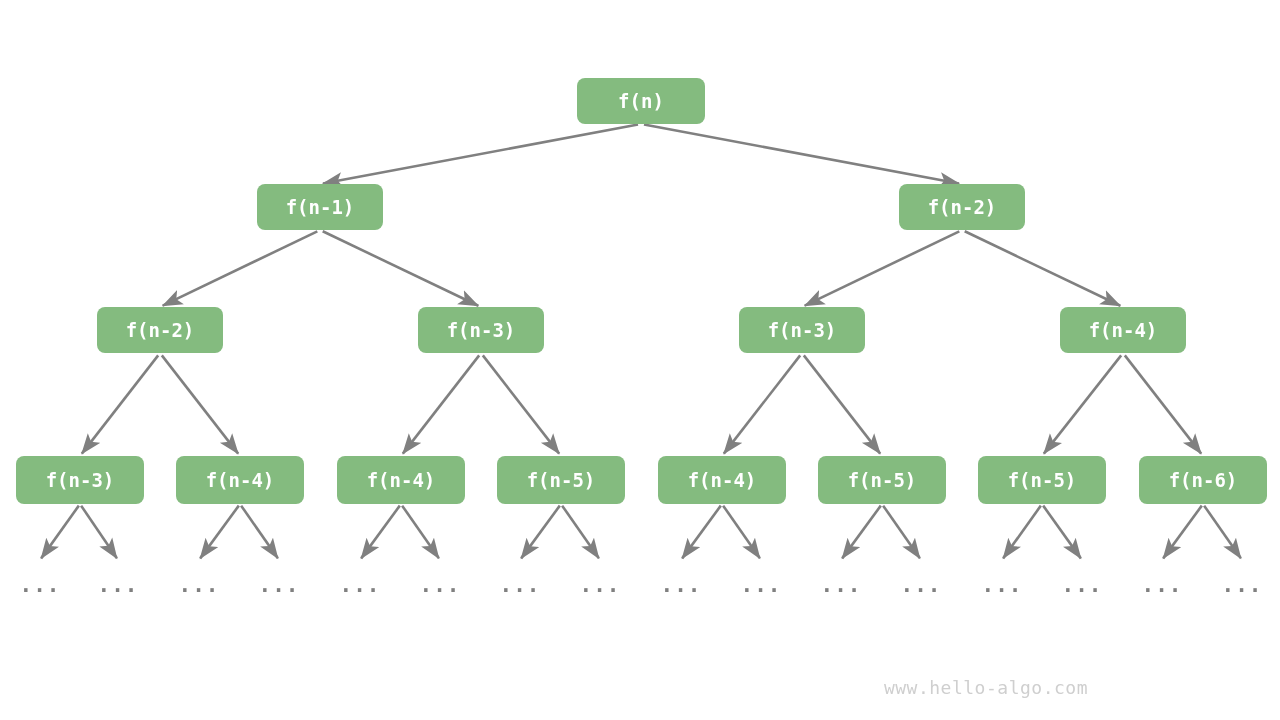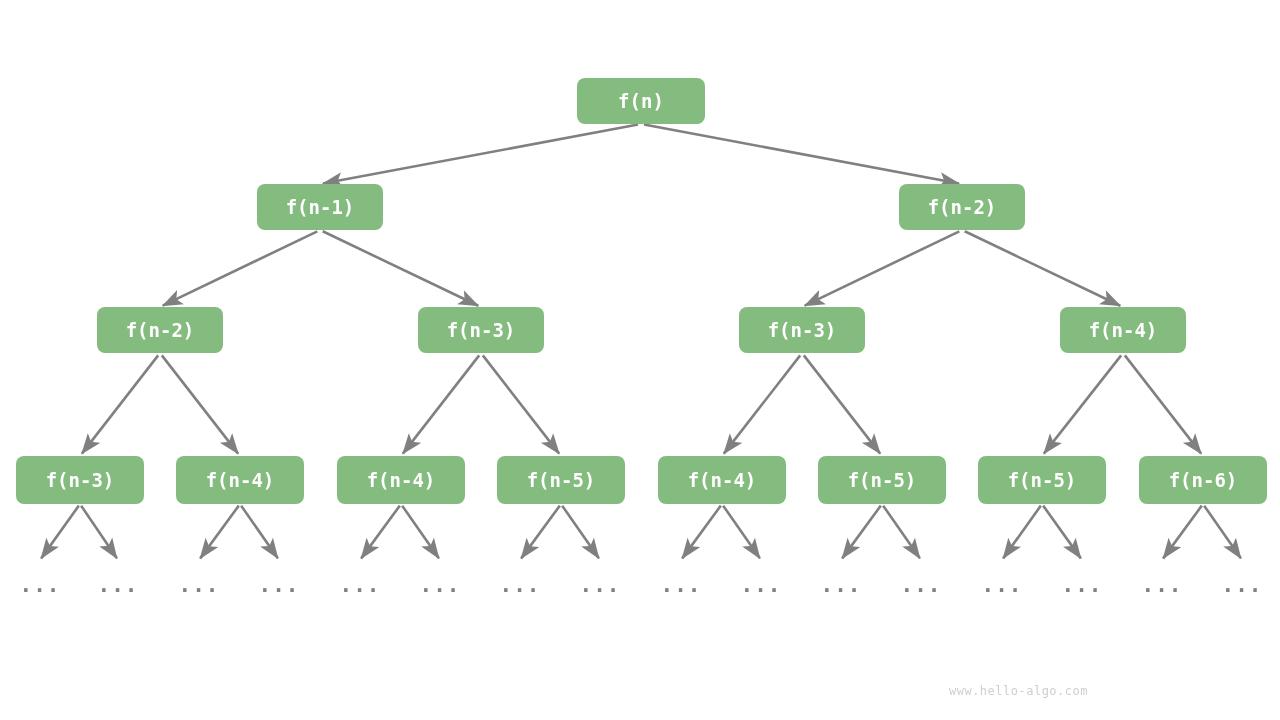--- a/index.html
+++ b/index.html
@@ -56,21 +56,21 @@
     text-anchor: middle;
     dominant-baseline: middle;
     letter-spacing: 1px;
   }
   .watermark {
     position: absolute;
     right: 24px;
     bottom: 22px;
     color: #cfcfcf;
     font-family: "DejaVu Sans Mono", monospace;
-    font-size: 12px;
+    font-size: 18px;
     letter-spacing: 0.5px;
     white-space: nowrap;
   }
 </style>
 </head>
 <body>
 
 <div id="canvas">
   <svg class="tree" viewBox="0 0 1280 720">
     <defs>

